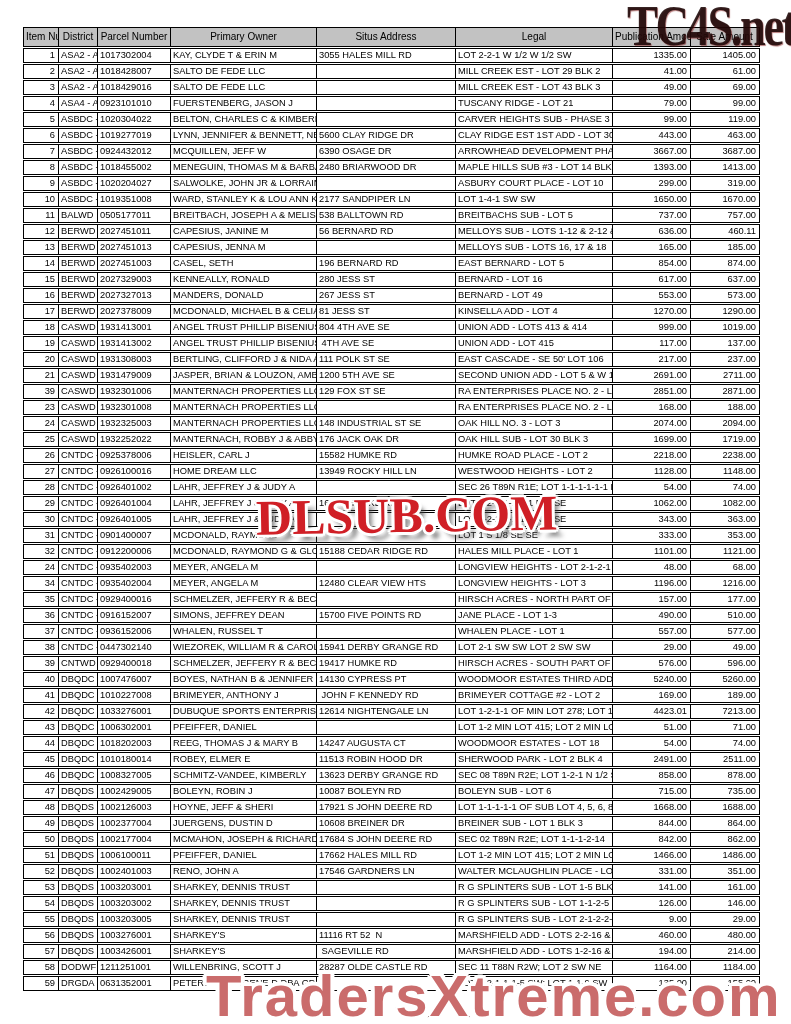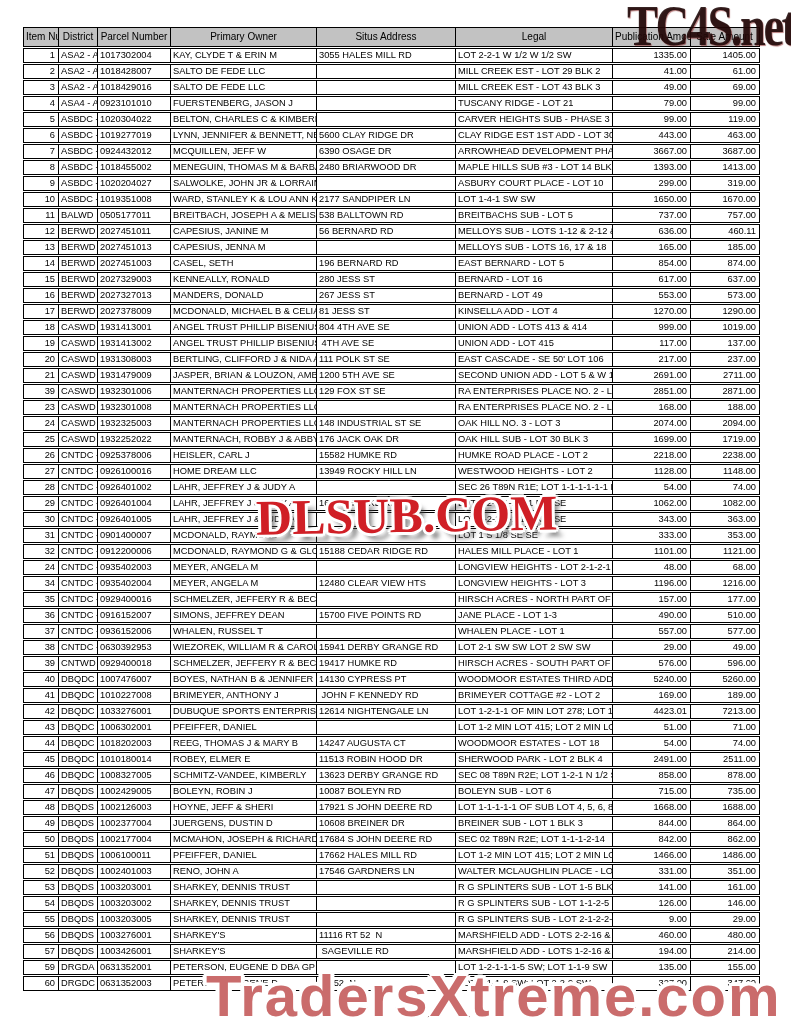--- a/index.html
+++ b/index.html
@@ -413,21 +413,21 @@
           <div class="cell c2">0936152006</div>
           <div class="cell c3">WHALEN, RUSSEL T</div>
           <div class="cell c4"></div>
           <div class="cell c5">WHALEN PLACE - LOT 1</div>
           <div class="cell c6">557.00</div>
           <div class="cell c7">577.00</div>
         </div>
         <div class="row">
           <div class="cell c0">38</div>
           <div class="cell c1">CNTDC -</div>
-          <div class="cell c2">0630392953</div>
+          <div class="cell c2">0447302140</div>
           <div class="cell c3">WIEZOREK, WILLIAM R &amp; CAROLY</div>
           <div class="cell c4">15941 DERBY GRANGE RD</div>
           <div class="cell c5">LOT 2-1 SW SW LOT 2 SW SW</div>
           <div class="cell c6">29.00</div>
           <div class="cell c7">49.00</div>
         </div>
         <div class="row">
           <div class="cell c0">39</div>
           <div class="cell c1">CNTWD</div>
           <div class="cell c2">0929400018</div>
@@ -611,37 +611,37 @@
           <div class="cell c0">57</div>
           <div class="cell c1">DBQDS -</div>
           <div class="cell c2">1003426001</div>
           <div class="cell c3">SHARKEY'S</div>
           <div class="cell c4"> SAGEVILLE RD</div>
           <div class="cell c5">MARSHFIELD ADD - LOTS 1-2-16 &amp; 1</div>
           <div class="cell c6">194.00</div>
           <div class="cell c7">214.00</div>
         </div>
         <div class="row">
+          <div class="cell c0">58</div>
+          <div class="cell c1">DODWF</div>
+          <div class="cell c2">1211251001</div>
+          <div class="cell c3">WILLENBRING, SCOTT J</div>
+          <div class="cell c4">28287 OLDE CASTLE RD</div>
+          <div class="cell c5">SEC 11 T88N R2W; LOT 2 SW NE</div>
+          <div class="cell c6">1164.00</div>
+          <div class="cell c7">1184.00</div>
+        </div>
+        <div class="row">
           <div class="cell c0">59</div>
           <div class="cell c1">DRGDA</div>
           <div class="cell c2">0631352001</div>
           <div class="cell c3">PETERSON, EUGENE D DBA GP R</div>
           <div class="cell c4"></div>
           <div class="cell c5">LOT 1-2-1-1-1-5 SW; LOT 1-1-9 SW</div>
           <div class="cell c6">135.00</div>
           <div class="cell c7">155.00</div>
-        </div>
-        <div class="row">
-          <div class="cell c0">60</div>
-          <div class="cell c1">DRGDC</div>
-          <div class="cell c2">0631352003</div>
-          <div class="cell c3">PETERSON, EUGENE D</div>
-          <div class="cell c4">RT 52  N</div>
-          <div class="cell c5">LOT 1-1-1-9 SW; LOT 2-2-9 SW</div>
-          <div class="cell c6">327.00</div>
-          <div class="cell c7">347.00</div>
         </div>
       </div>
   </div>
   <div class="wm wm-tc4s">TC4S.net</div>
   <div class="wm wm-dlsub">DLSUB.COM</div>
   <div class="wm wm-traders">TradersXtreme.com</div>
 </div>
 
 </body></html>

